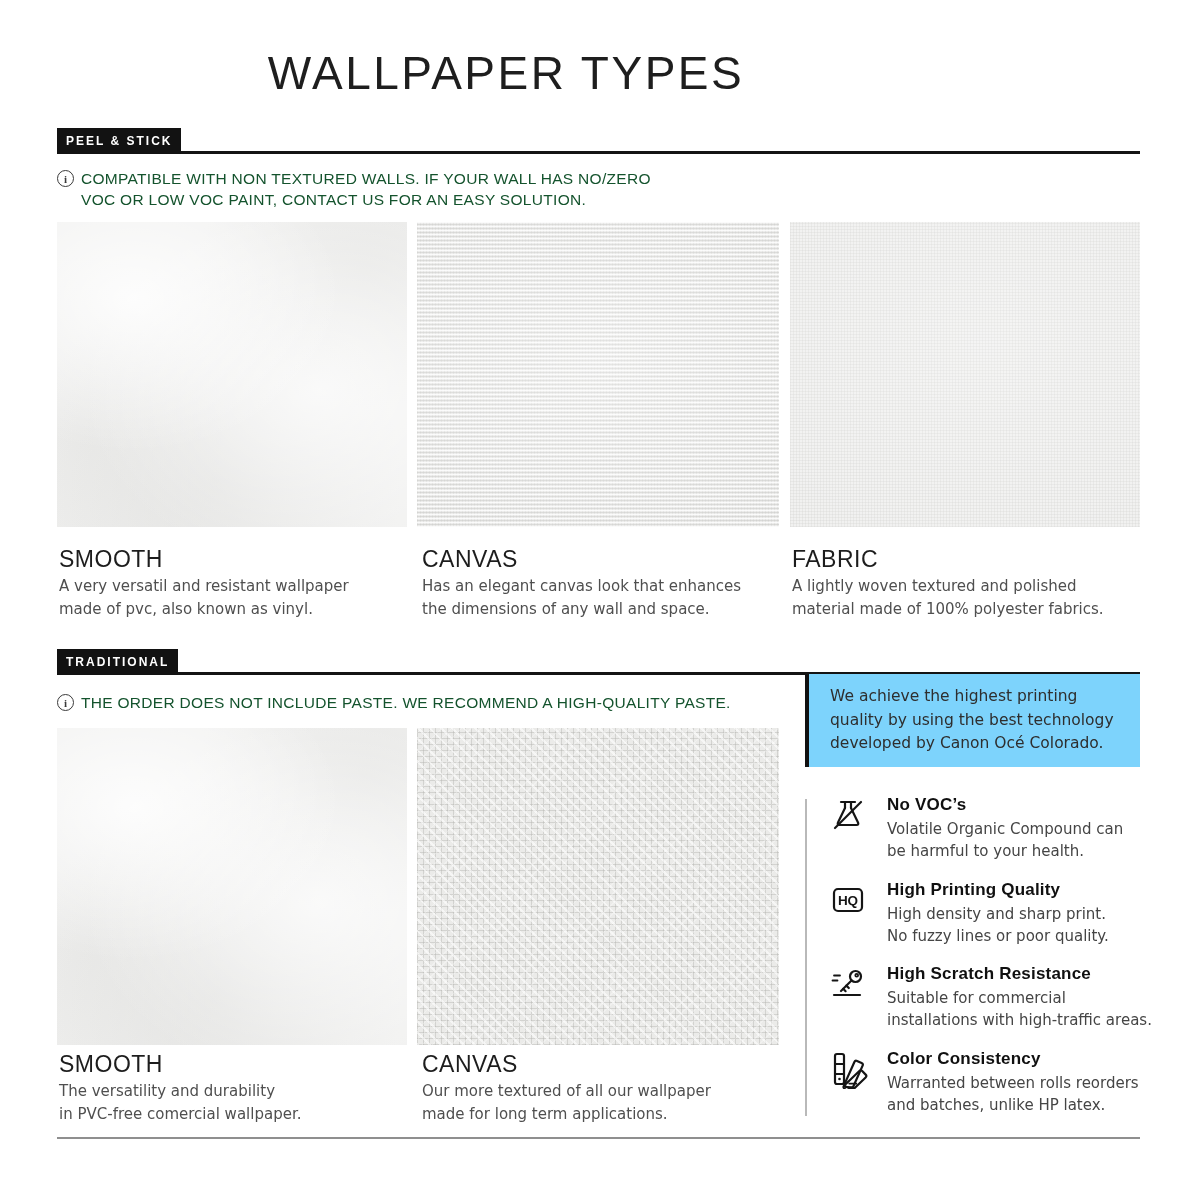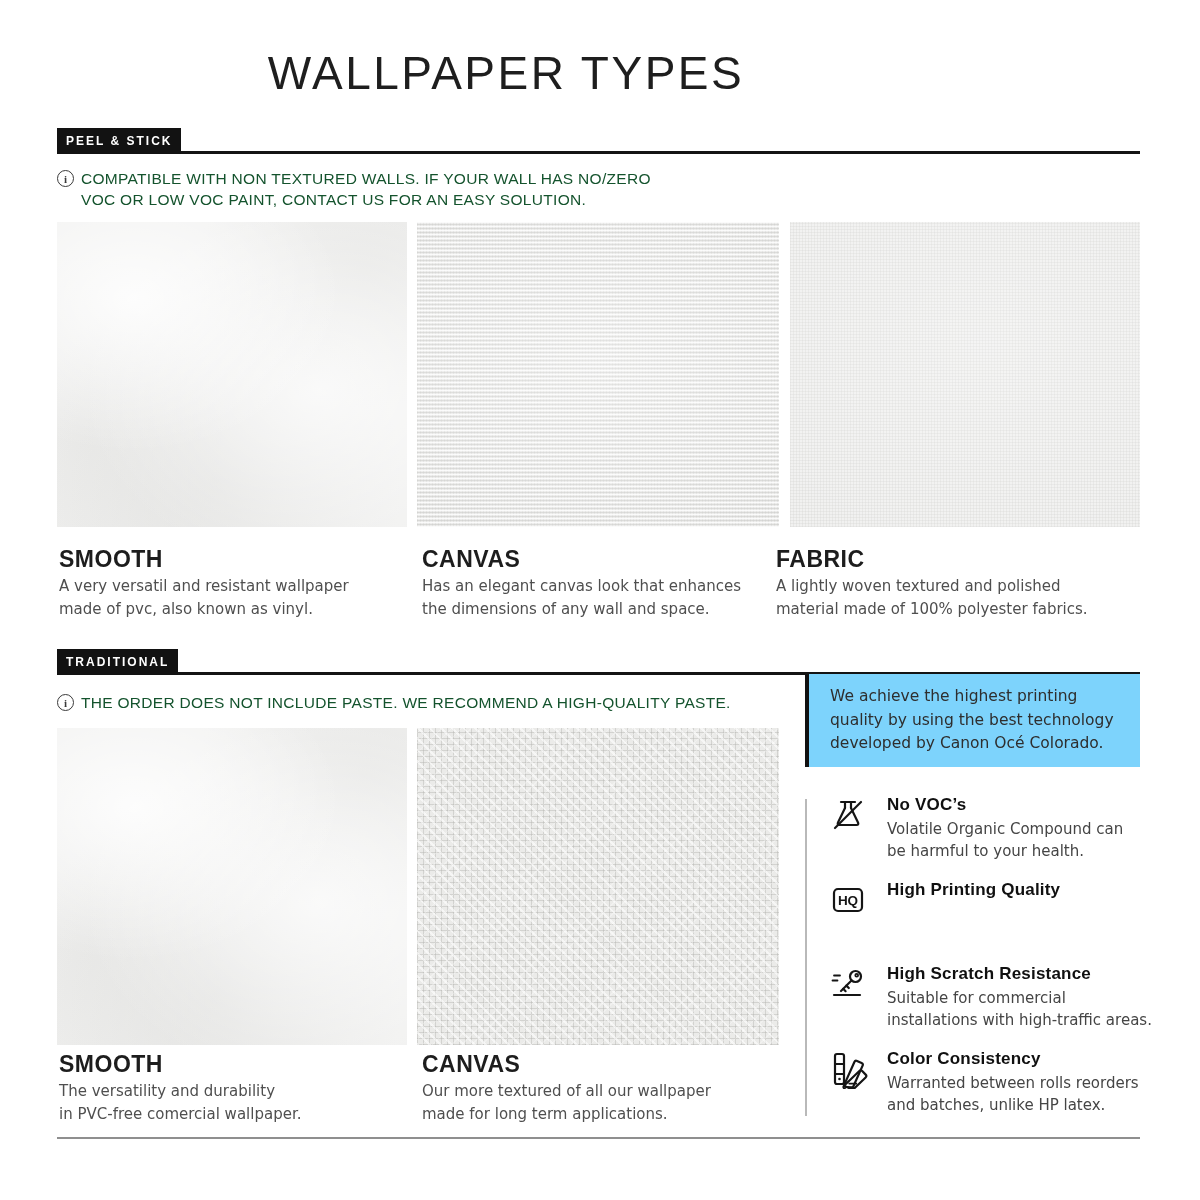--- a/index.html
+++ b/index.html
@@ -75,23 +75,23 @@
       repeating-linear-gradient(-45deg, rgba(255,255,255,.3) 0 1px, transparent 1px 7px),
       repeating-linear-gradient(0deg, rgba(174,174,170,.4) 0 1px, transparent 1px 6px),
       repeating-linear-gradient(90deg, rgba(174,174,170,.4) 0 1px, transparent 1px 6px);
   }
   
   .caption{position:absolute;}
   .cap-row1{top:546px;}
   .cap-row2{top:1051px;}
   .cap-x1{left:59px;}
   .cap-x2{left:422px;}
-  .cap-x3{left:776px;}
+  .cap-x3{left:792px;}
   .sw-name{
-    font-family:"Liberation Sans",sans-serif;font-weight:700;font-size:23px;
+    font-family:"Liberation Sans",sans-serif;font-weight:400;font-size:23px;
     letter-spacing:.5px;color:#1d1d1d;line-height:26px;
   }
   .sw-desc{
     margin-top:3px;font-size:15px;line-height:22.5px;color:#4f4f4f;white-space:pre-line;
   }
   
   .quote-box{
     position:absolute;left:805px;top:674px;width:335px;height:93px;
     background:#7dd3fc;border-left:4px solid #111;box-sizing:border-box;
   }
@@ -194,20 +194,22 @@
 
   <div class="feature f2">
     <div class="f-icon">
       <svg viewBox="0 0 40 40" width="40" height="40">
         <rect class="st" x="6" y="9" width="28" height="22" rx="4"></rect>
         <text x="20" y="25" text-anchor="middle" font-family="Liberation Sans, sans-serif" font-size="13.5" font-weight="700" fill="#151515">HQ</text>
       </svg>
     </div>
     <div>
       <div class="f-title">High Printing Quality</div>
+      <div class="f-desc">High density and sharp print.
+No fuzzy lines or poor quality.</div>
     </div>
   </div>
 
   <div class="feature f3">
     <div class="f-icon">
       <svg viewBox="0 0 40 40" width="40" height="40">
         <path class="st thin" d="M6 11.5 H12 M4.5 16.5 H9.5"></path>
         <path class="st" d="M6 31 H32"></path>
         <circle class="st" cx="27.5" cy="12.5" r="5.5"></circle>
         <circle class="st thin" cx="28.7" cy="11.3" r="1.4"></circle>

